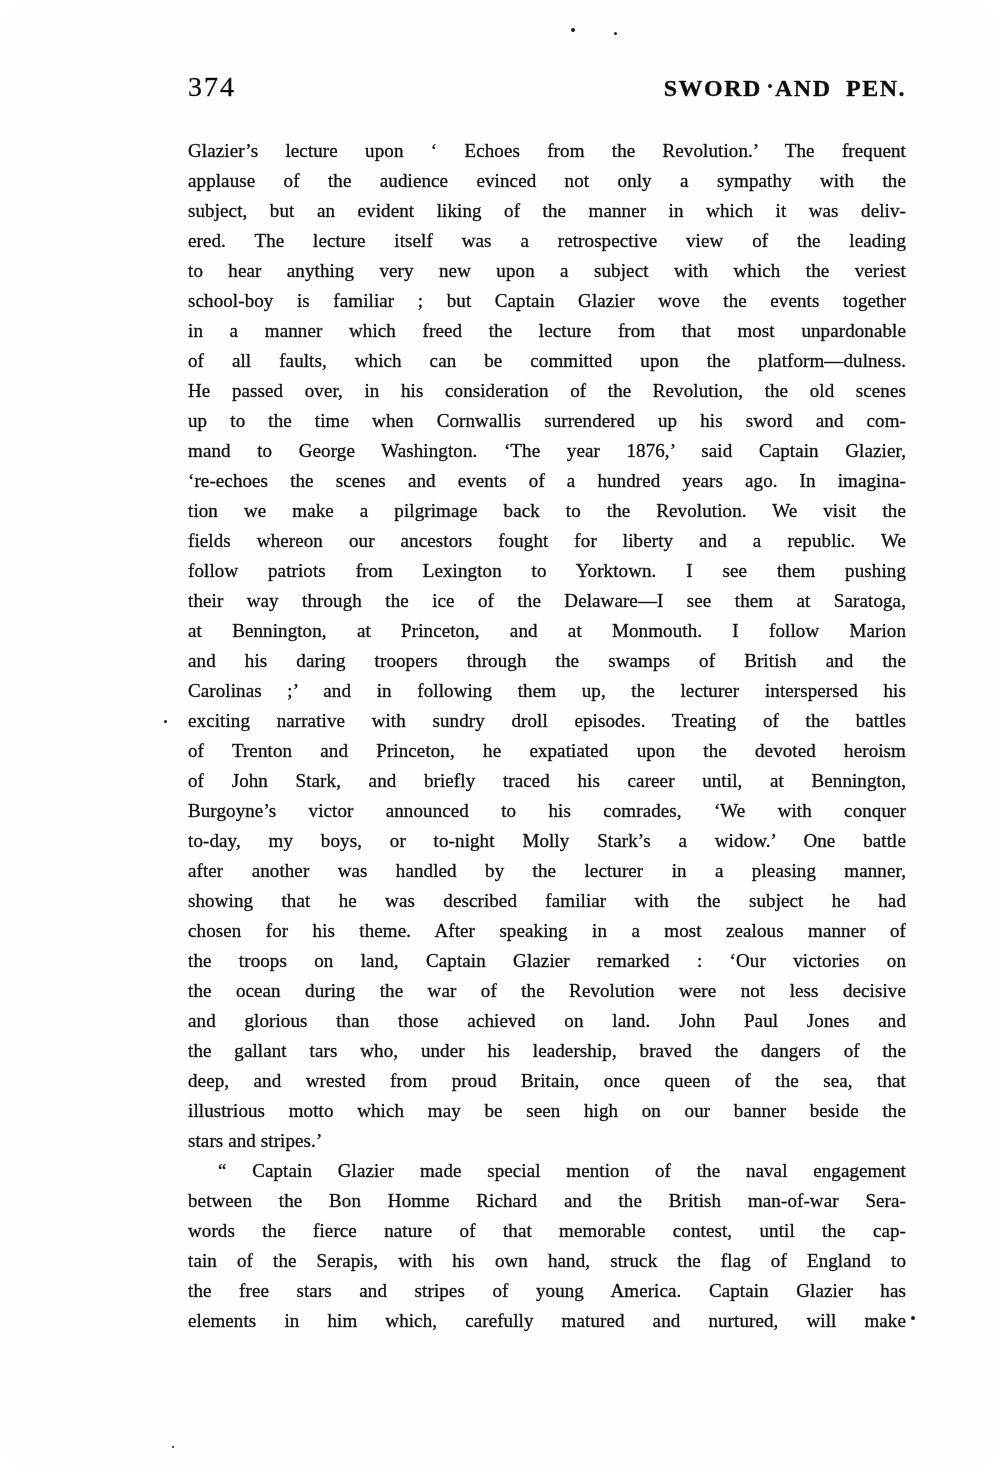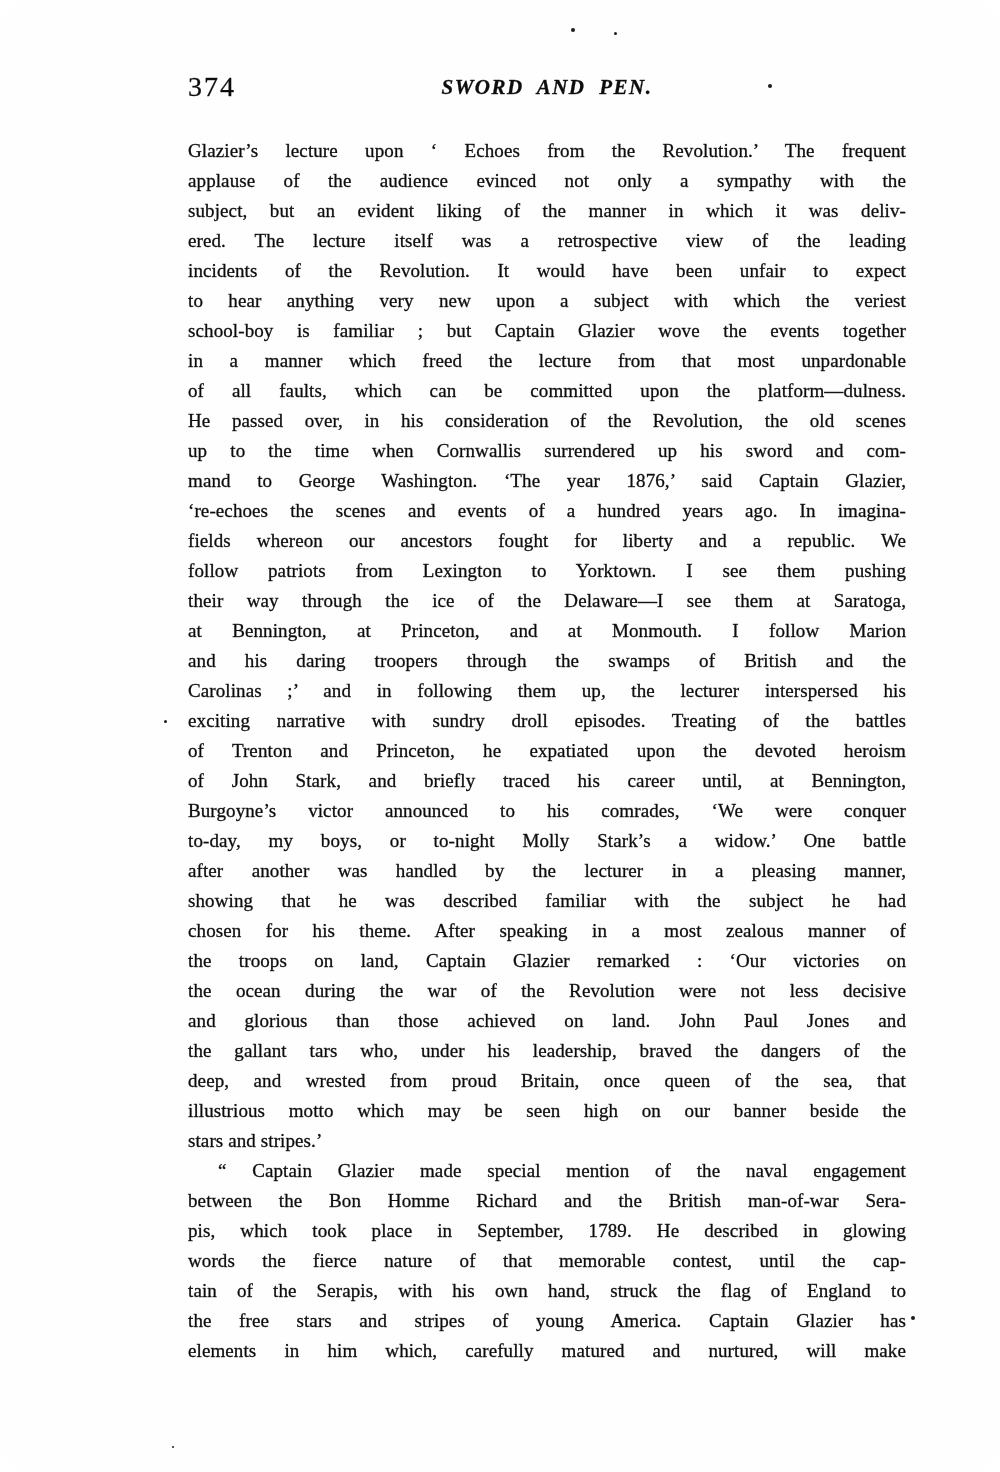--- a/index.html
+++ b/index.html
@@ -22,24 +22,23 @@
     height: 36px;
   }
   .page-num {
     position: absolute;
     left: 0;
     top: 1px;
     font-size: 28px;
     letter-spacing: 2px;
   }
   .head-title {
-    text-align: center;
-    font-style: italic;
+    text-align: right;
     font-weight: bold;
-    font-size: 21px;
+    font-size: 24px;
     letter-spacing: 1.5px;
     word-spacing: 7px;
     padding-top: 5px;
   }
   .text-block {
     position: absolute;
     top: 136px;
     left: 188px;
     width: 718px;
   }
@@ -72,53 +71,52 @@
   <div class="running-head">
     <div class="page-num">374</div>
     <div class="head-title">SWORD AND PEN.</div>
   </div>
 
   <div class="text-block">
     <div class="line">Glazier’s lecture upon ‘ Echoes from the Revolution.’ The frequent</div>
     <div class="line">applause of the audience evinced not only a sympathy with the</div>
     <div class="line">subject, but an evident liking of the manner in which it was deliv-</div>
     <div class="line">ered. The lecture itself was a retrospective view of the leading</div>
-    <div class="line">incidents of the Revolution. It would have been unfair to expect</div>
     <div class="line">to hear anything very new upon a subject with which the veriest</div>
     <div class="line">school-boy is familiar ; but Captain Glazier wove the events together</div>
     <div class="line">in a manner which freed the lecture from that most unpardonable</div>
     <div class="line">of all faults, which can be committed upon the platform—dulness.</div>
     <div class="line">He passed over, in his consideration of the Revolution, the old scenes</div>
     <div class="line">up to the time when Cornwallis surrendered up his sword and com-</div>
     <div class="line">mand to George Washington. ‘The year 1876,’ said Captain Glazier,</div>
     <div class="line">‘re-echoes the scenes and events of a hundred years ago. In imagina-</div>
+    <div class="line">tion we make a pilgrimage back to the Revolution. We visit the</div>
     <div class="line">fields whereon our ancestors fought for liberty and a republic. We</div>
     <div class="line">follow patriots from Lexington to Yorktown. I see them pushing</div>
     <div class="line">their way through the ice of the Delaware—I see them at Saratoga,</div>
     <div class="line">at Bennington, at Princeton, and at Monmouth. I follow Marion</div>
     <div class="line">and his daring troopers through the swamps of British and the</div>
     <div class="line">Carolinas ;’ and in following them up, the lecturer interspersed his</div>
     <div class="line">exciting narrative with sundry droll episodes. Treating of the battles</div>
     <div class="line">of Trenton and Princeton, he expatiated upon the devoted heroism</div>
     <div class="line">of John Stark, and briefly traced his career until, at Bennington,</div>
-    <div class="line">Burgoyne’s victor announced to his comrades, ‘We were conquer</div>
+    <div class="line">Burgoyne’s victor announced to his comrades, ‘We with conquer</div>
     <div class="line">to-day, my boys, or to-night Molly Stark’s a widow.’ One battle</div>
     <div class="line">after another was handled by the lecturer in a pleasing manner,</div>
     <div class="line">showing that he was described familiar with the subject he had</div>
     <div class="line">chosen for his theme. After speaking in a most zealous manner of</div>
     <div class="line">the troops on land, Captain Glazier remarked : ‘Our victories on</div>
     <div class="line">the ocean during the war of the Revolution were not less decisive</div>
     <div class="line">and glorious than those achieved on land. John Paul Jones and</div>
     <div class="line">the gallant tars who, under his leadership, braved the dangers of the</div>
     <div class="line">deep, and wrested from proud Britain, once queen of the sea, that</div>
     <div class="line">illustrious motto which may be seen high on our banner beside the</div>
     <div class="line par-end">stars and stripes.’</div>
     <div class="line indent">“ Captain Glazier made special mention of the naval engagement</div>
     <div class="line">between the Bon Homme Richard and the British man-of-war Sera-</div>
-    <div class="line">pis, which took place in September, 1789. He described in glowing</div>
     <div class="line">words the fierce nature of that memorable contest, until the cap-</div>
     <div class="line">tain of the Serapis, with his own hand, struck the flag of England to</div>
     <div class="line">the free stars and stripes of young America. Captain Glazier has</div>
     <div class="line">elements in him which, carefully matured and nurtured, will make</div>
   </div>
 
   <div class="speck" style="left:571px; top:28px; width:4px; height:4px;"></div>
   <div class="speck" style="left:614px; top:32px; width:3px; height:3px;"></div>
   <div class="speck" style="left:768px; top:84px; width:4px; height:4px;"></div>
   <div class="speck" style="left:164px; top:720px; width:3px; height:3px;"></div>

